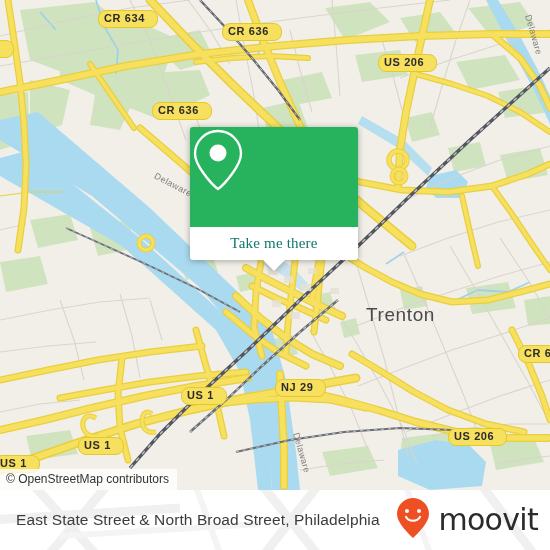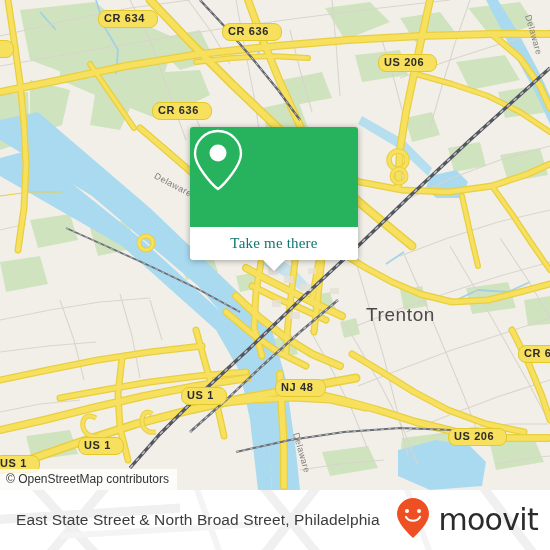--- a/index.html
+++ b/index.html
@@ -396,21 +396,21 @@
       </div>
     <div id="shield-labels">
         <div class="shield" style="left: 98px; top: 10px;">CR 634</div>
         <div class="shield" style="left: 222px; top: 23px;">CR 636</div>
         <div class="shield" style="left: 152px; top: 102px;">CR 636</div>
         <div class="shield" style="left: 378px; top: 54px;">US 206</div>
         <div class="shield" style="left: 518px; top: 345px;">CR 62</div>
         <div class="shield" style="left: 181px; top: 387px;">US 1</div>
         <div class="shield" style="left: 78px; top: 437px;">US 1</div>
         <div class="shield" style="left: -6px; top: 455px;">US 1</div>
-        <div class="shield" style="left: 275px; top: 379px;">NJ 48</div>
+        <div class="shield" style="left: 275px; top: 379px;">NJ 29</div>
         <div class="shield" style="left: 448px; top: 428px;">US 206</div>
         <div class="shield" style="left: -12px; top: 40px;">9</div>
       </div>
 
     <div id="popup">
       <div id="popup-head">
         <span>
           <svg width="56" height="66" viewBox="0 0 56 66" aria-hidden="true">
             <path d="M28 4 C15.3 4 5 14.3 5 27 C5 38.5 22 58 28 62 C34 58 51 38.5 51 27 C51 14.3 40.7 4 28 4 Z" fill="none" stroke="#ffffff" stroke-width="2.4"></path>
             <circle cx="28" cy="26" r="8.5" fill="#ffffff"></circle>

